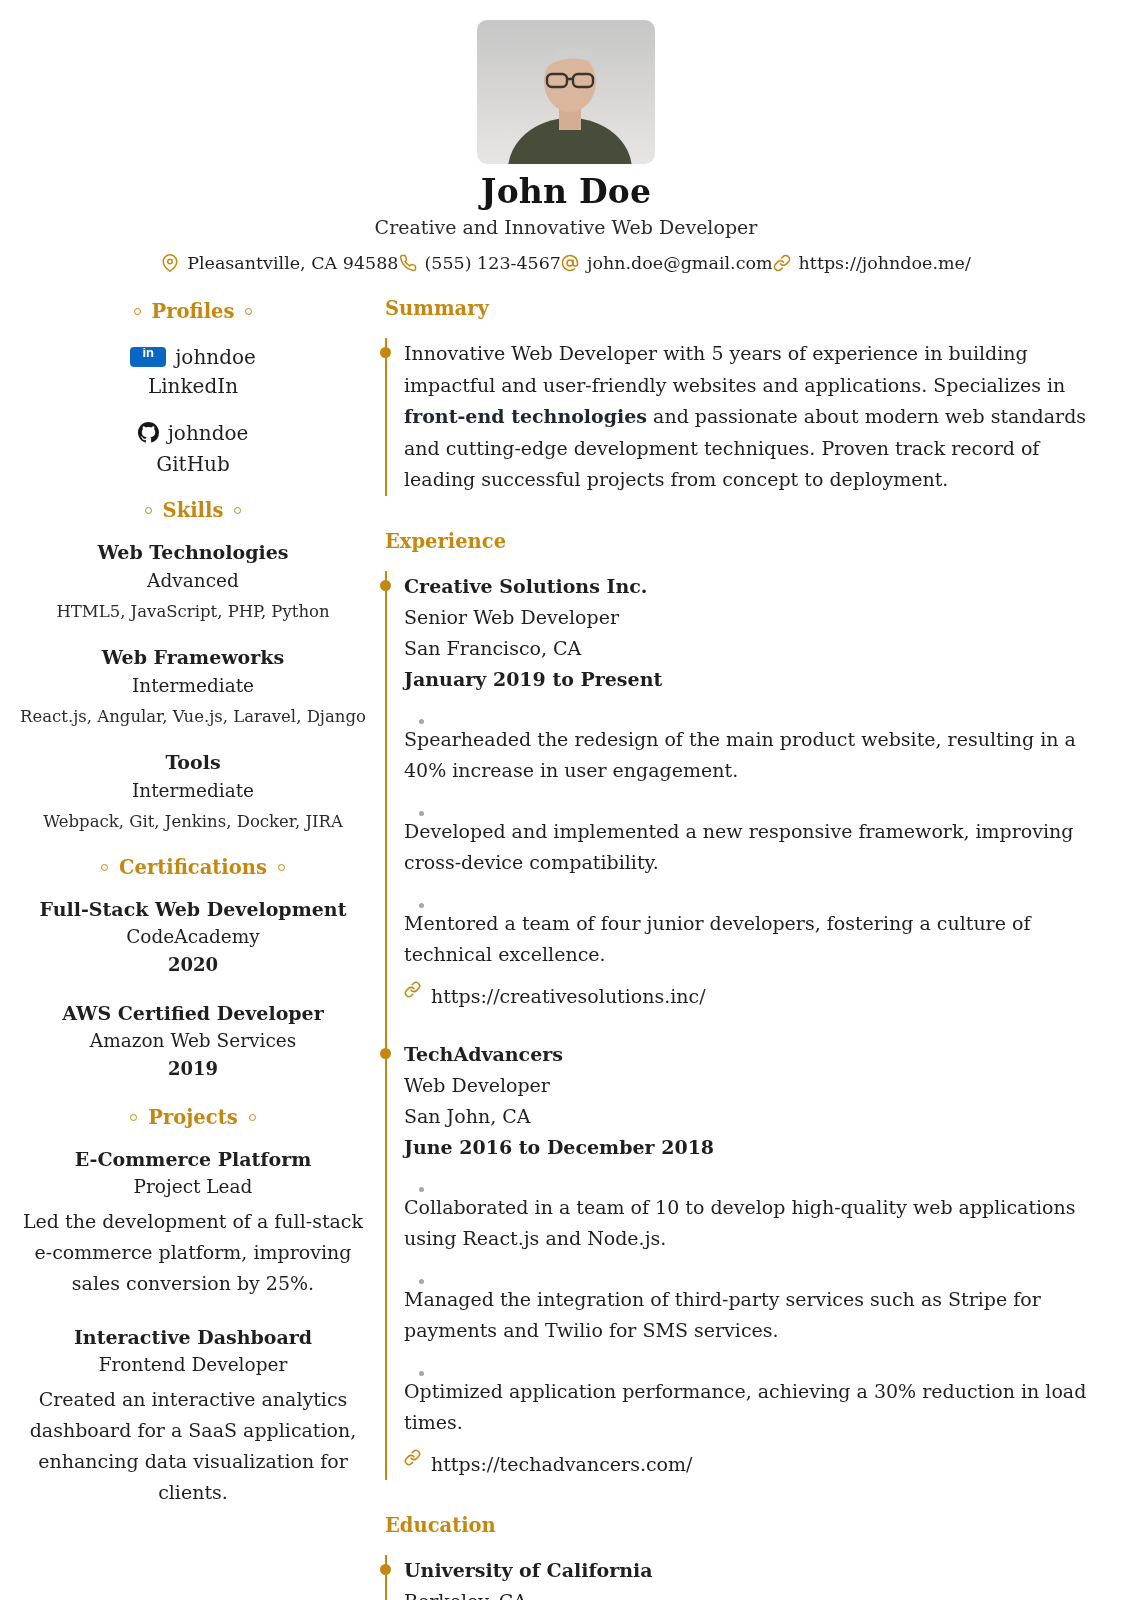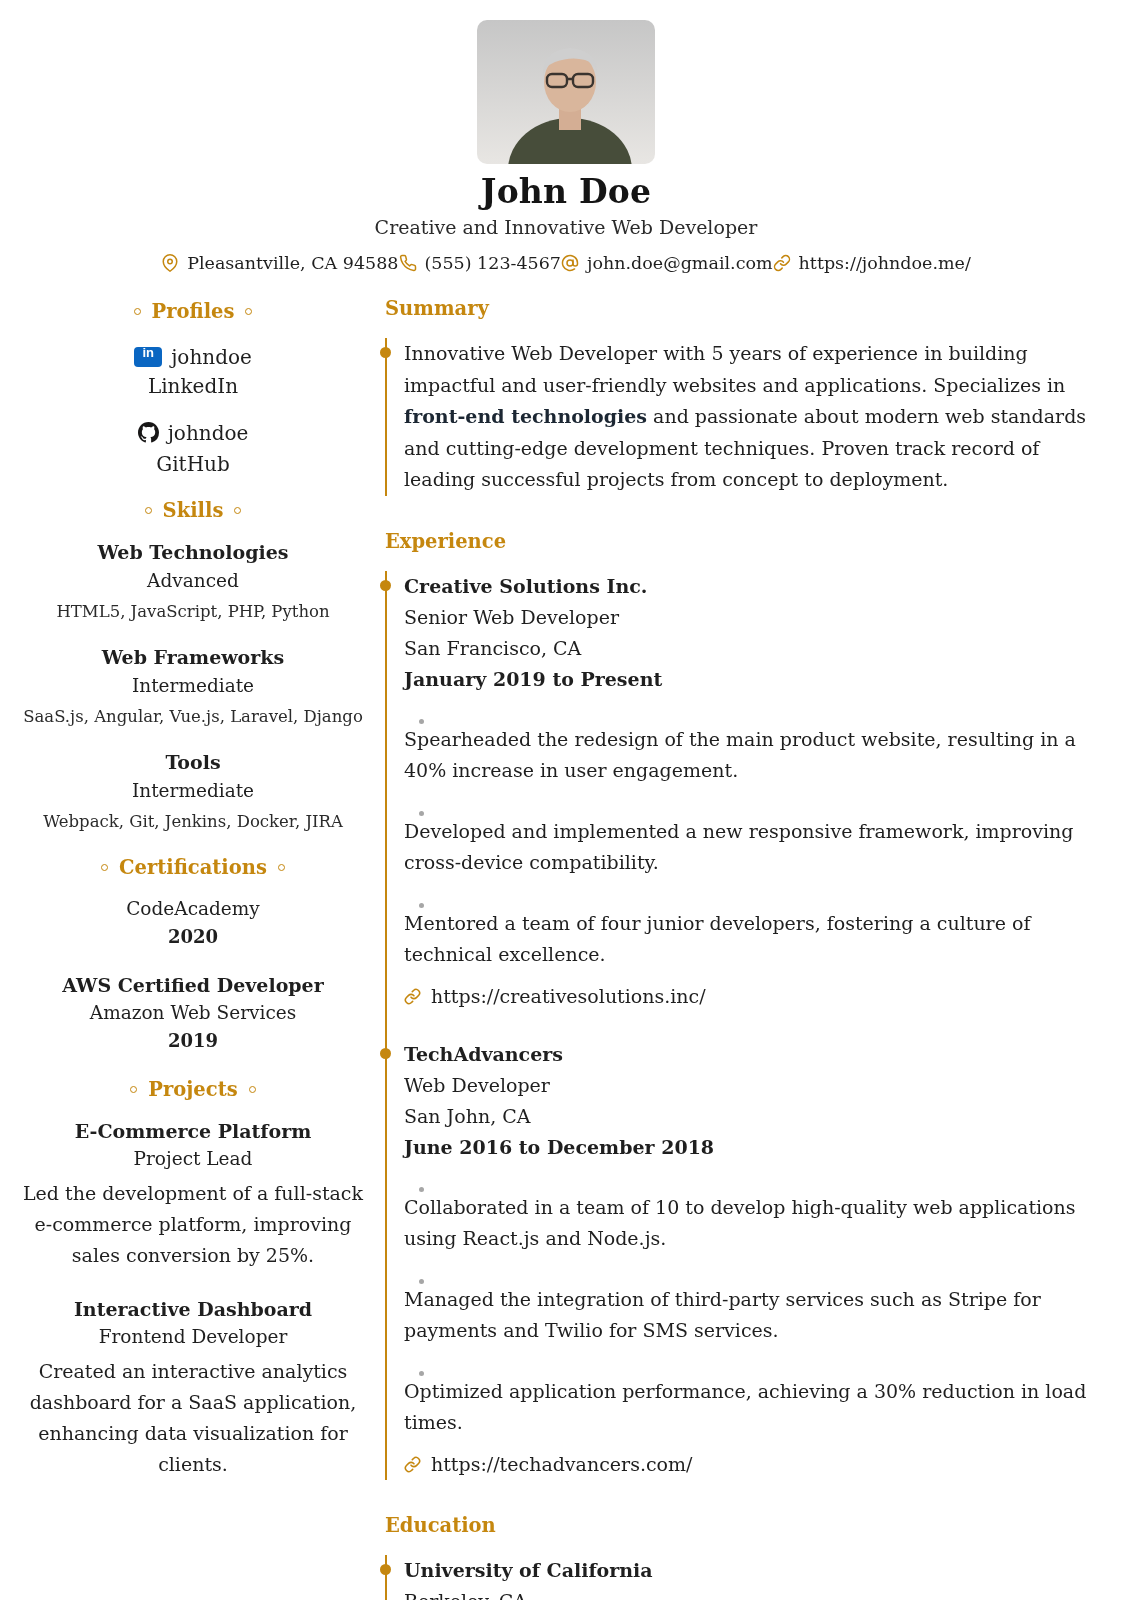--- a/index.html
+++ b/index.html
@@ -29,21 +29,21 @@
   .columns{display:flex;align-items:flex-start;margin-top:24px;padding:0 36px 0 20px;gap:19px;}
   .sidebar{width:346px;flex:none;text-align:center;}
   .main{flex:1;min-width:0;font-size:19px;}
 
   
   .side-heading{display:flex;align-items:center;justify-content:center;gap:11px;color:var(--accent);font-size:19.5px;font-weight:bold;margin:24px 0 19px;}
   .side-heading:first-child{margin-top:3px;}
   .ring{width:7px;height:7px;border:1.6px solid var(--accent);border-radius:50%;display:inline-block;flex:none;}
   .profile-item{margin-bottom:23px;}
   .profile-line{display:inline-flex;align-items:center;gap:9px;font-size:20px;}
-  .li-badge{width:28px;height:20px;border-radius:4px;background:var(--linkedin);color:#fff;font-family:"Liberation Sans",sans-serif;font-weight:bold;font-size:13px;display:inline-flex;align-items:center;justify-content:center;flex:none;padding-bottom:8px;}
+  .li-badge{width:36px;height:20px;border-radius:4px;background:var(--linkedin);color:#fff;font-family:"Liberation Sans",sans-serif;font-weight:bold;font-size:13px;display:inline-flex;align-items:center;justify-content:center;flex:none;padding-bottom:8px;}
   .gh-badge{width:21px;height:21px;display:inline-flex;flex:none;}
   .gh-badge svg{width:21px;height:21px;fill:#181717;}
   .profile-network{font-size:20px;margin-top:5px;}
   .skill{margin-bottom:25px;}
   .skill-name{font-size:19px;font-weight:bold;}
   .skill-level{font-size:18.5px;margin-top:7px;}
   .skill-keywords{font-size:16.5px;margin-top:11px;color:var(--ink-soft);}
   .cert{margin-bottom:27px;}
   .cert-title{font-size:19px;font-weight:bold;}
   .cert-issuer{font-size:18.5px;margin-top:6px;}
@@ -62,21 +62,21 @@
   .summary-text{line-height:31.5px;}
   .bold-frag{font-weight:bold;color:#1c2733;}
   .xp-item{margin-bottom:27px;}
   .xp-item:last-child{margin-bottom:0;}
   .xp-line{line-height:31px;}
   .xp-company{font-weight:bold;}
   .xp-dates{font-weight:bold;}
   .bullets{margin-top:10px;}
   .bullet-row{display:flex;align-items:flex-start;line-height:31.5px;margin-bottom:10px;flex-direction:column;}
   .bdot{width:5px;height:5px;border-radius:50%;background:var(--bullet);flex:none;margin:14px 17px 0 15px;}
-  .url-row{display:flex;align-items:center;gap:10px;margin-top:3px;line-height:31px;}
+  .url-row{display:flex;gap:10px;margin-top:3px;line-height:31px;}
   .licon{display:inline-flex;width:17px;height:17px;flex:none;}
   .licon svg{width:17px;height:17px;stroke:var(--accent);fill:none;stroke-width:2.2;stroke-linecap:round;stroke-linejoin:round;}
   .edu-timeline{padding-bottom:42px;}
 </style>
 </head>
 <body>
 
 <div class="page">
 
   <header class="hdr">
@@ -179,36 +179,37 @@
           <span class="ring"></span>
         </h2>
         <div class="skill">
           <div class="skill-name">Web Technologies</div>
           <div class="skill-level">Advanced</div>
           <div class="skill-keywords">HTML5, JavaScript, PHP, Python</div>
         </div>
         <div class="skill">
           <div class="skill-name">Web Frameworks</div>
           <div class="skill-level">Intermediate</div>
-          <div class="skill-keywords">SaaS.js, Angular, Vue.js, Laravel, Django</div>
+          <div class="skill-keywords">React.js, Angular, Vue.js, Laravel, Django</div>
         </div>
         <div class="skill">
           <div class="skill-name">Tools</div>
           <div class="skill-level">Intermediate</div>
           <div class="skill-keywords">Webpack, Git, Jenkins, Docker, JIRA</div>
         </div>
       </section>
 
       <section>
         <h2 class="side-heading">
           <span class="ring"></span>
           <span>Certifications</span>
           <span class="ring"></span>
         </h2>
         <div class="cert">
+          <div class="cert-title">Full-Stack Web Development</div>
           <div class="cert-issuer">CodeAcademy</div>
           <div class="cert-year">2020</div>
         </div>
         <div class="cert">
           <div class="cert-title">AWS Certified Developer</div>
           <div class="cert-issuer">Amazon Web Services</div>
           <div class="cert-year">2019</div>
         </div>
       </section>
 

